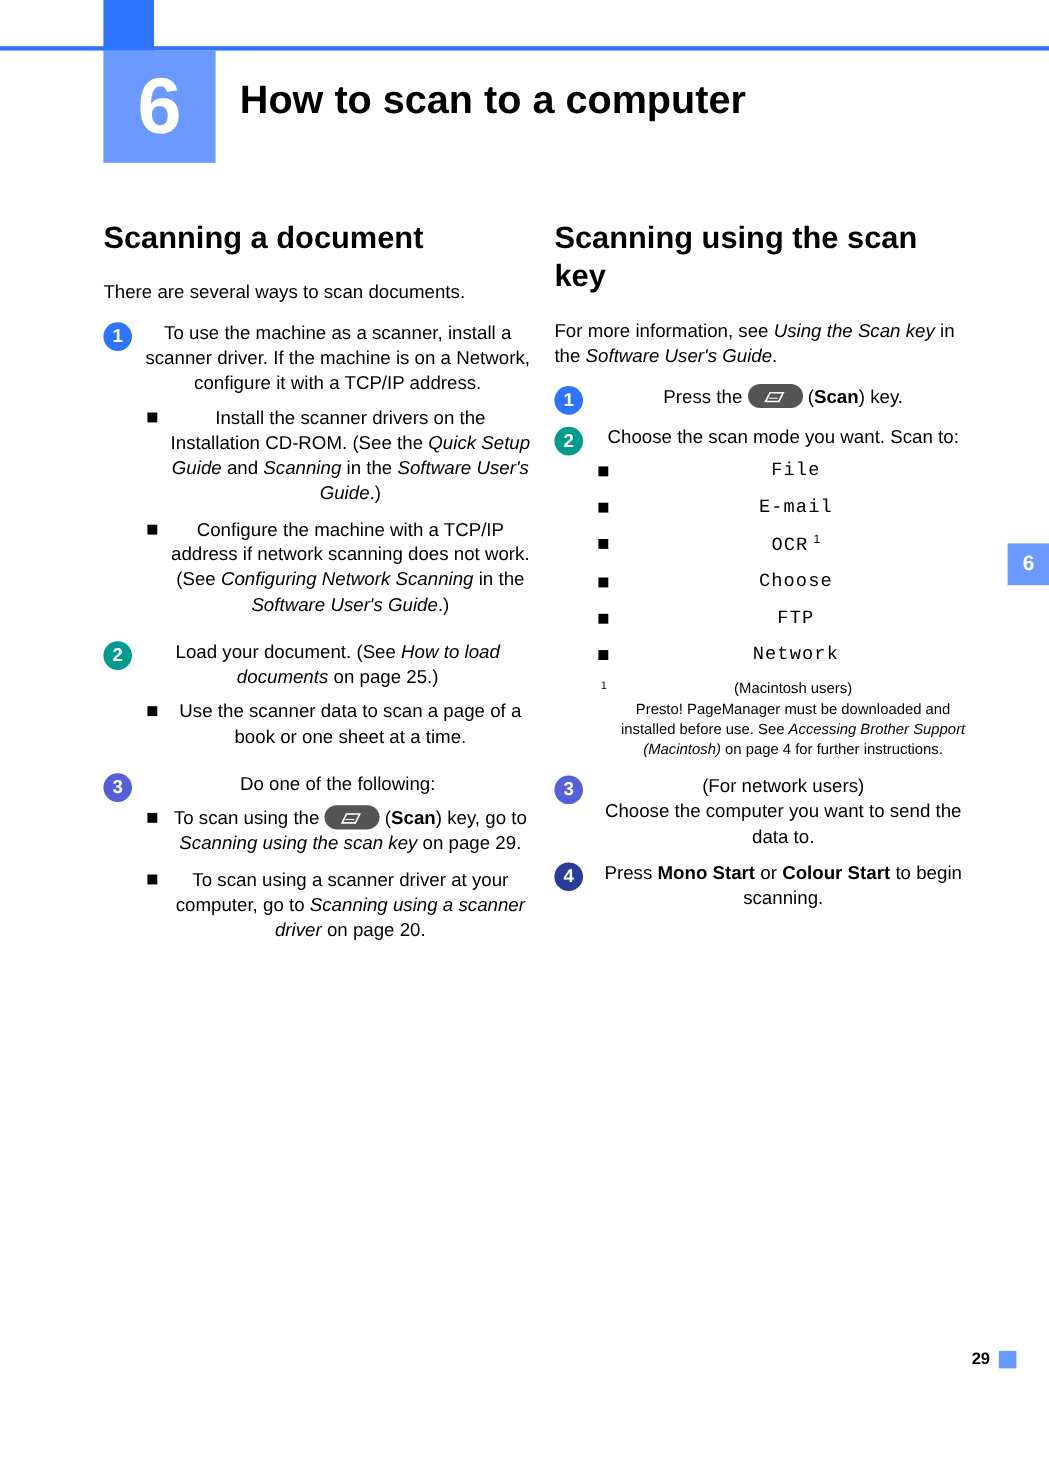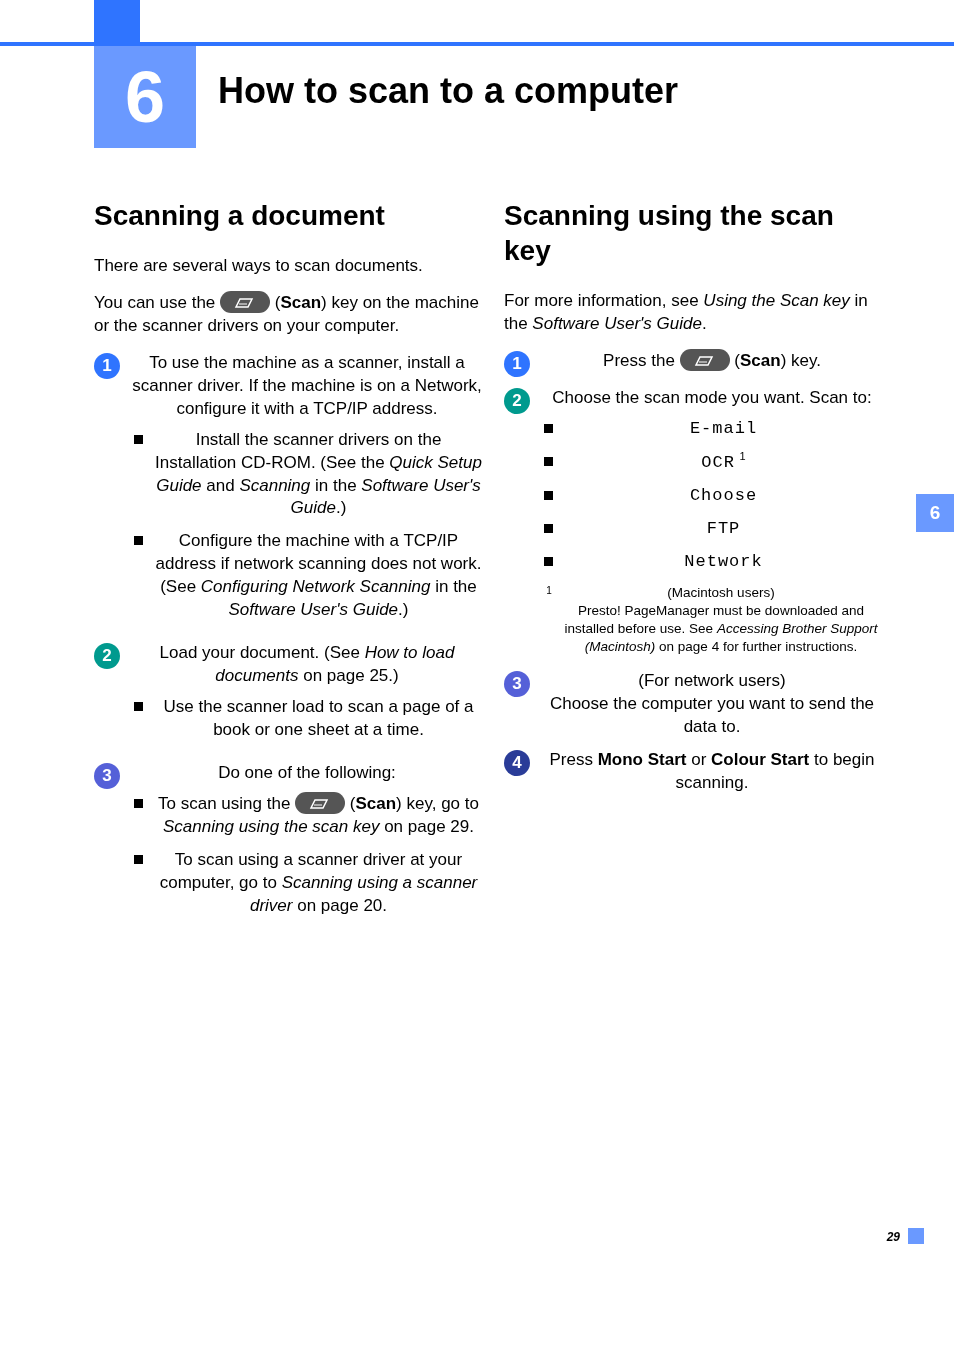--- a/index.html
+++ b/index.html
@@ -144,23 +144,22 @@
     font-size: 19px;
     font-weight: bold;
     display: flex;
     align-items: center;
     justify-content: center;
   }
   .page-num {
     position: absolute;
     right: 54px;
     bottom: 104px;
-    font-size: 12px;
-    font-weight: bold;
-    font-style: italic;
+    font-size: 15px;
+    font-weight: bold;
   }
   .page-tick {
     position: absolute;
     right: 30px;
     bottom: 104px;
     width: 16px; height: 16px;
     background: #6a99ff;
   }
 </style>
 </head>
@@ -173,30 +172,20 @@
 
 <div class="chapter-box">
   <span>6</span>
 </div>
 <h1 class="chapter-title">How to scan to a computer</h1>
 
 <div class="col col-left">
   <h2 class="section-h2">Scanning a document</h2>
 
   <p class="para">There are several ways to scan documents.</p>
-  <p class="para">
-    <span>You can use the </span>
-    <span class="scan-pill">
-      <svg width="22" height="14" viewBox="0 0 22 14">
-          <path d="M2 12 L14 12 L18 4 L6 4 Z" fill="none" stroke="#fff" stroke-width="1.5"></path>
-          <path d="M5 9 L13 9" stroke="#fff" stroke-width="1"></path>
-        </svg>
-    </span>
-    <span> (</span><span class="bold">Scan</span><span>) key on the machine or the scanner drivers on your computer.</span>
-  </p>
 
   <div class="step">
     <div class="step-num blue-circ">1</div>
     <div class="step-body">
       <span>To use the machine as a scanner, install a scanner driver. If the machine is on a Network, configure it with a TCP/IP address.</span>
       <div class="bullets">
         <div class="bullet">
           <div class="sq"></div>
           <div class="txt">
             <span>Install the scanner drivers on the Installation CD-ROM. (See the </span><span class="italic">Quick Setup Guide</span><span> and </span><span class="italic">Scanning</span><span> in the </span><span class="italic">Software User's Guide</span><span>.)</span>
@@ -212,21 +201,21 @@
     </div>
   </div>
 
   <div class="step">
     <div class="step-num teal-circ">2</div>
     <div class="step-body">
       <span>Load your document. (See </span><span class="italic">How to load documents</span><span> on page 25.)</span>
       <div class="bullets">
         <div class="bullet">
           <div class="sq"></div>
-          <div class="txt">Use the scanner load to scan a page of a book or one sheet at a time.</div>
+          <div class="txt">Use the scanner data to scan a page of a book or one sheet at a time.</div>
         </div>
       </div>
     </div>
   </div>
 
   <div class="step">
     <div class="step-num purple-circ">3</div>
     <div class="step-body">
       <span>Do one of the following:</span>
       <div class="bullets">
@@ -275,20 +264,24 @@
     </div>
   </div>
 
   <div class="step">
     <div class="step-num teal-circ">2</div>
     <div class="step-body">
       <span>Choose the scan mode you want. Scan to:</span>
       <div class="bullets">
         <div class="bullet">
             <div class="sq"></div>
+            <div class="txt mono">File</div>
+          </div>
+        <div class="bullet">
+            <div class="sq"></div>
             <div class="txt mono">E-mail</div>
           </div>
         <div class="bullet">
             <div class="sq"></div>
             <div class="txt"><span class="mono">OCR</span> <sup class="ref">1</sup></div>
           </div>
         <div class="bullet">
             <div class="sq"></div>
             <div class="txt mono">Choose</div>
           </div>

